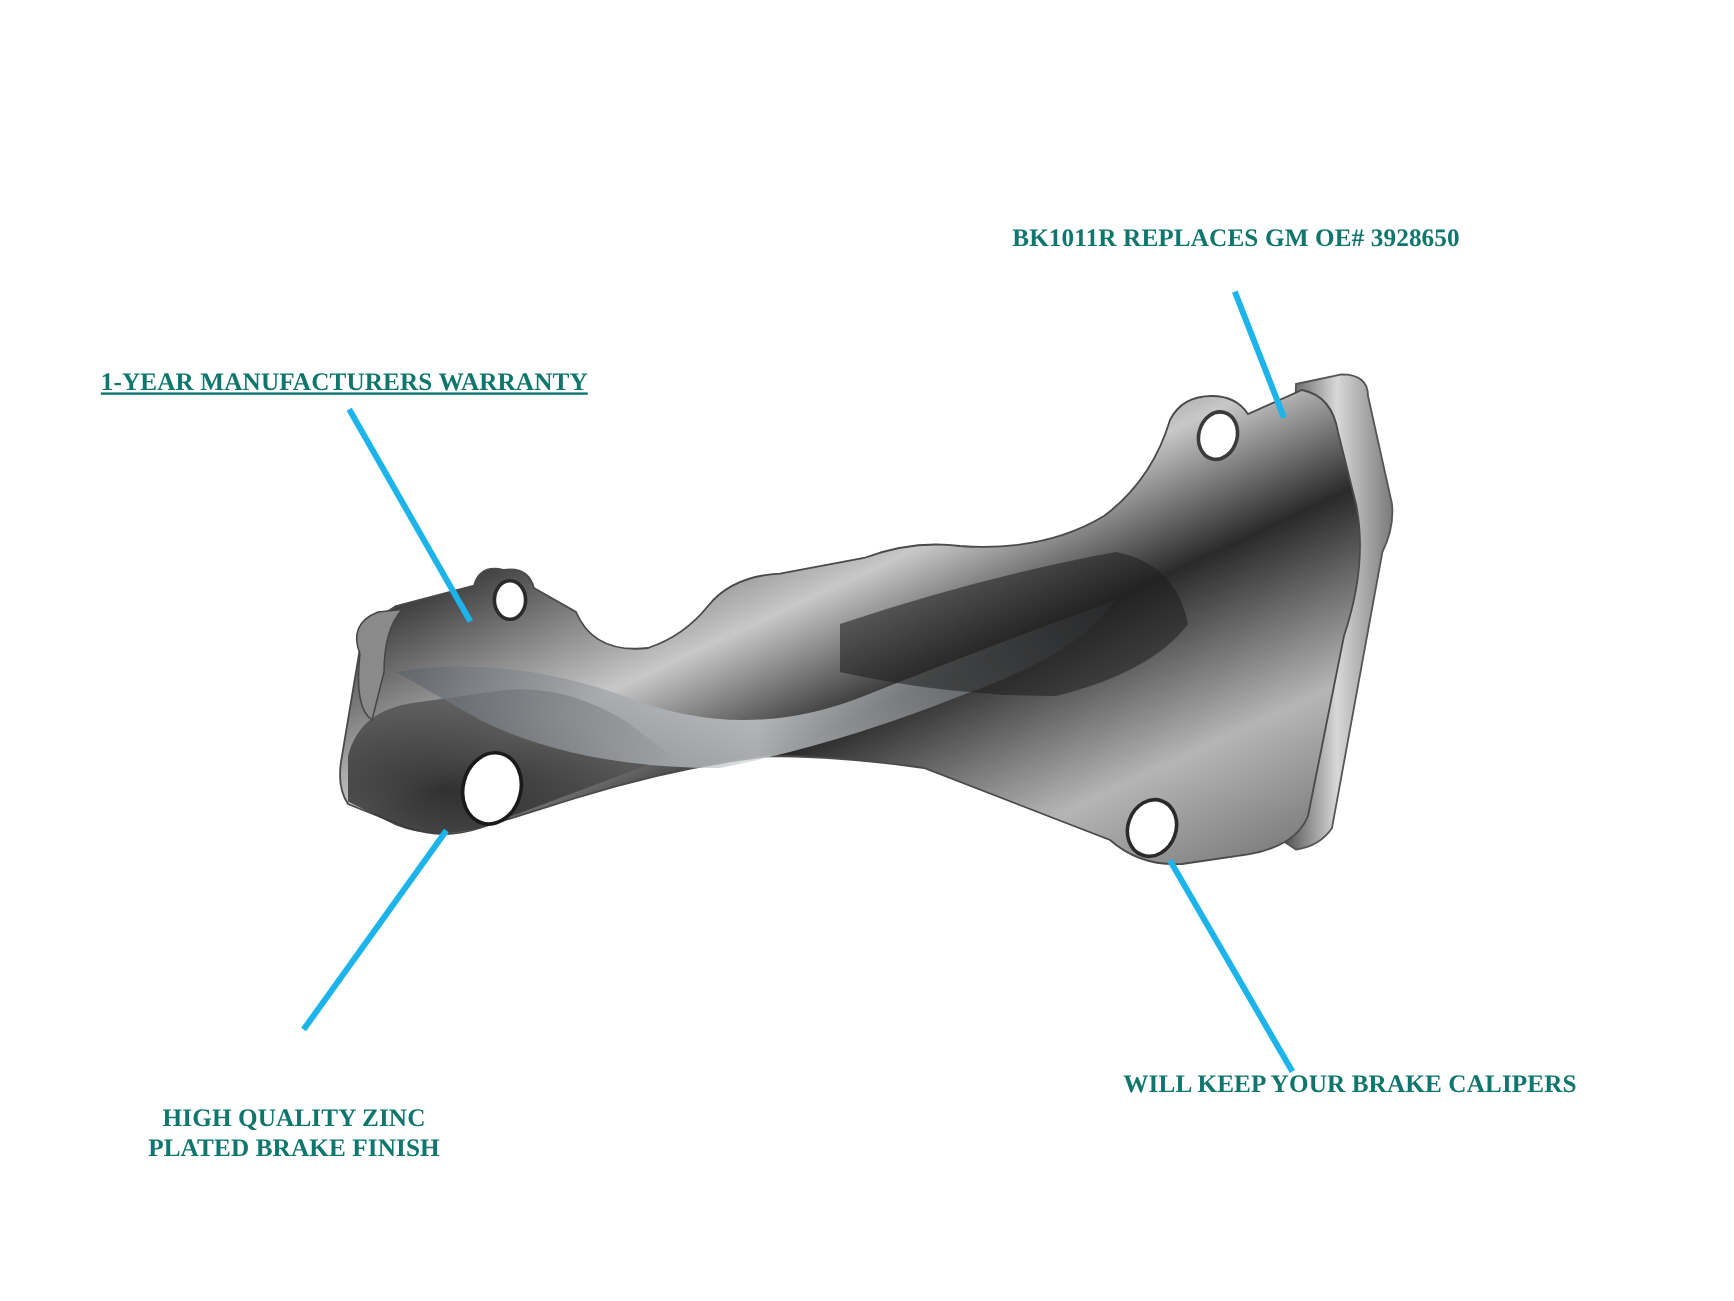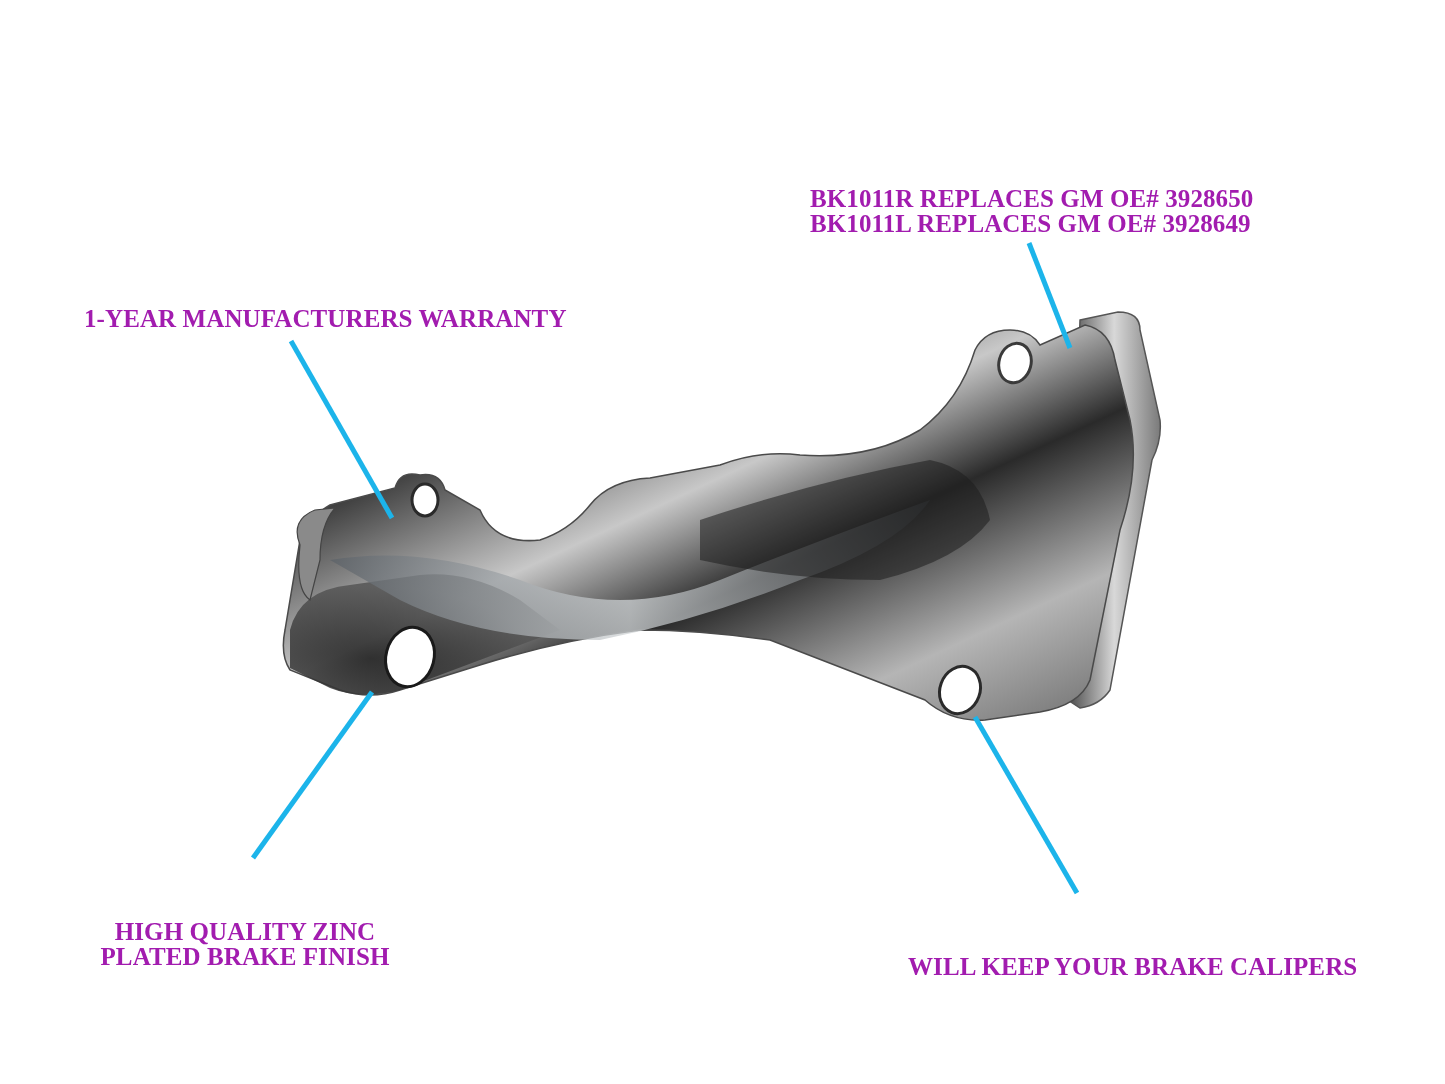--- a/index.html
+++ b/index.html
@@ -1,32 +1,32 @@
 <!DOCTYPE html>
 <html><head>
 <meta charset="utf-8">
 <style>
   html, body { margin: 0; padding: 0; background: #ffffff; }
   body { width: 1445px; height: 1084px; position: relative; overflow: hidden; }
   .label {
     position: absolute;
     font-family: "Liberation Serif", "DejaVu Serif", serif;
     font-weight: bold;
-    color: #a21caf;
-    font-size: 25px;
+    color: #0f766e;
+    font-size: 21px;
     line-height: 25px;
     text-align: center;
     white-space: nowrap;
     letter-spacing: 0.1px;
   }
   .label .line { display: block; }
   #lbl-oe { left: 810px; top: 186px; width: 440px; }
-  #lbl-warranty { left: 84px; top: 306px; width: 450px; text-align: right; }
+  #lbl-warranty { left: 84px; top: 306px; width: 450px; text-align: left; text-decoration: underline; }
   #lbl-zinc { left: 100px; top: 872px; width: 290px; margin-top: 47px; }
-  #lbl-brake { left: 908px; top: 954px; width: 434px; }
+  #lbl-brake { left: 908px; top: 891px; width: 434px; }
   svg.art { position: absolute; left: 0; top: 0; }
 </style>
 </head>
 <body>
 
 <svg class="art" width="1445" height="1084" viewBox="0 0 1445 1084" xmlns="http://www.w3.org/2000/svg">
   <defs>
     <linearGradient id="metal" x1="0" y1="0" x2="1" y2="1">
       <stop offset="0" stop-color="#9a9a9a"></stop>
       <stop offset="0.25" stop-color="#3a3a3a"></stop>
@@ -97,21 +97,20 @@
   <g stroke="#1cb4ea" stroke-width="5" stroke-linecap="butt">
     <line x1="1029" y1="243" x2="1070" y2="348"></line>
     <line x1="291" y1="341" x2="392" y2="518"></line>
     <line x1="372" y1="692" x2="253" y2="858"></line>
     <line x1="975" y1="717" x2="1077" y2="893"></line>
   </g>
 </svg>
 
 <div class="label" id="lbl-oe">
   <span class="line">BK1011R REPLACES GM OE# 3928650</span>
-  <span class="line">BK1011L REPLACES GM OE# 3928649</span>
 </div>
 
 <div class="label" id="lbl-warranty">
   <span class="line">1-YEAR MANUFACTURERS WARRANTY</span>
 </div>
 
 <div class="label" id="lbl-zinc">
   <span class="line">HIGH QUALITY ZINC</span>
   <span class="line">PLATED BRAKE FINISH</span>
 </div>

